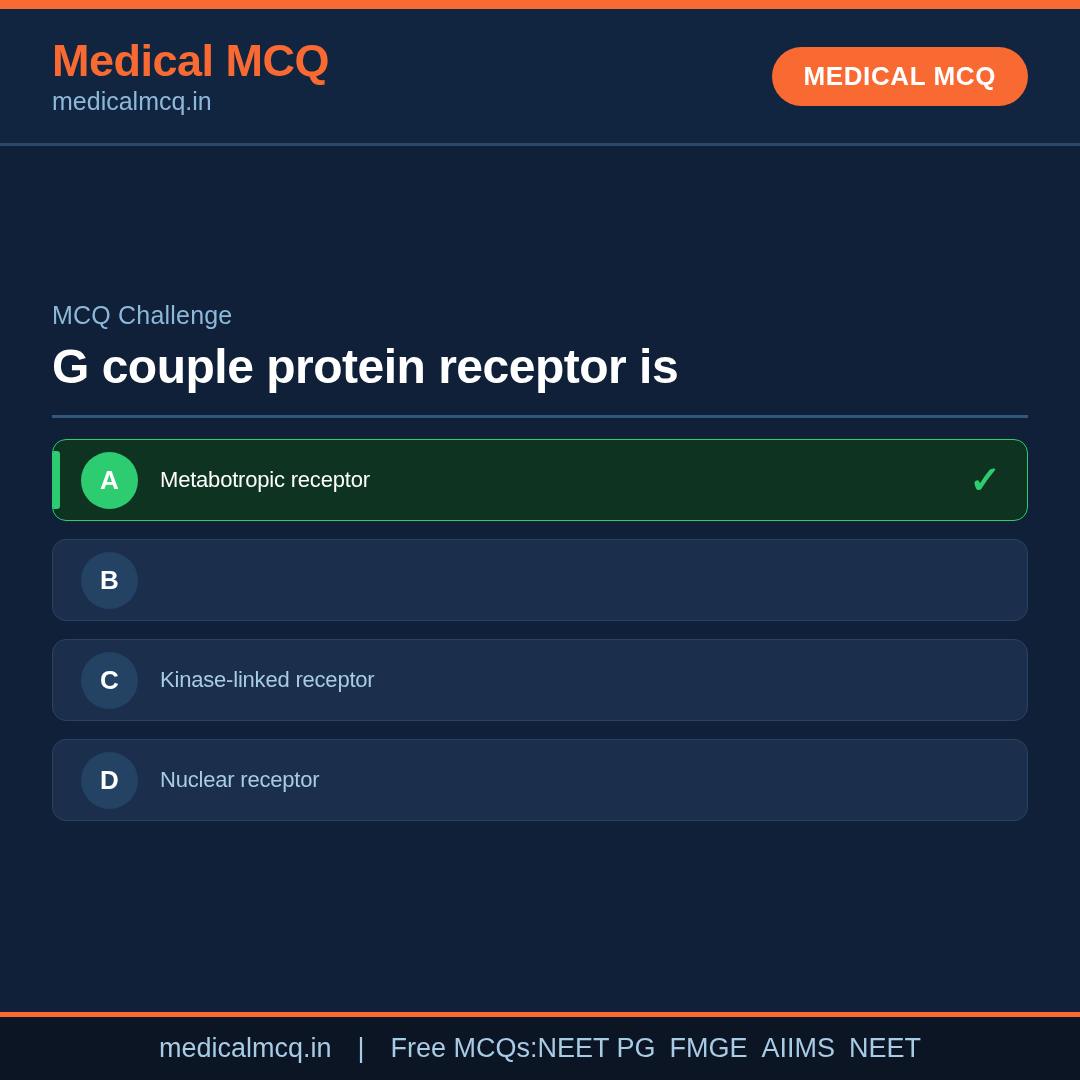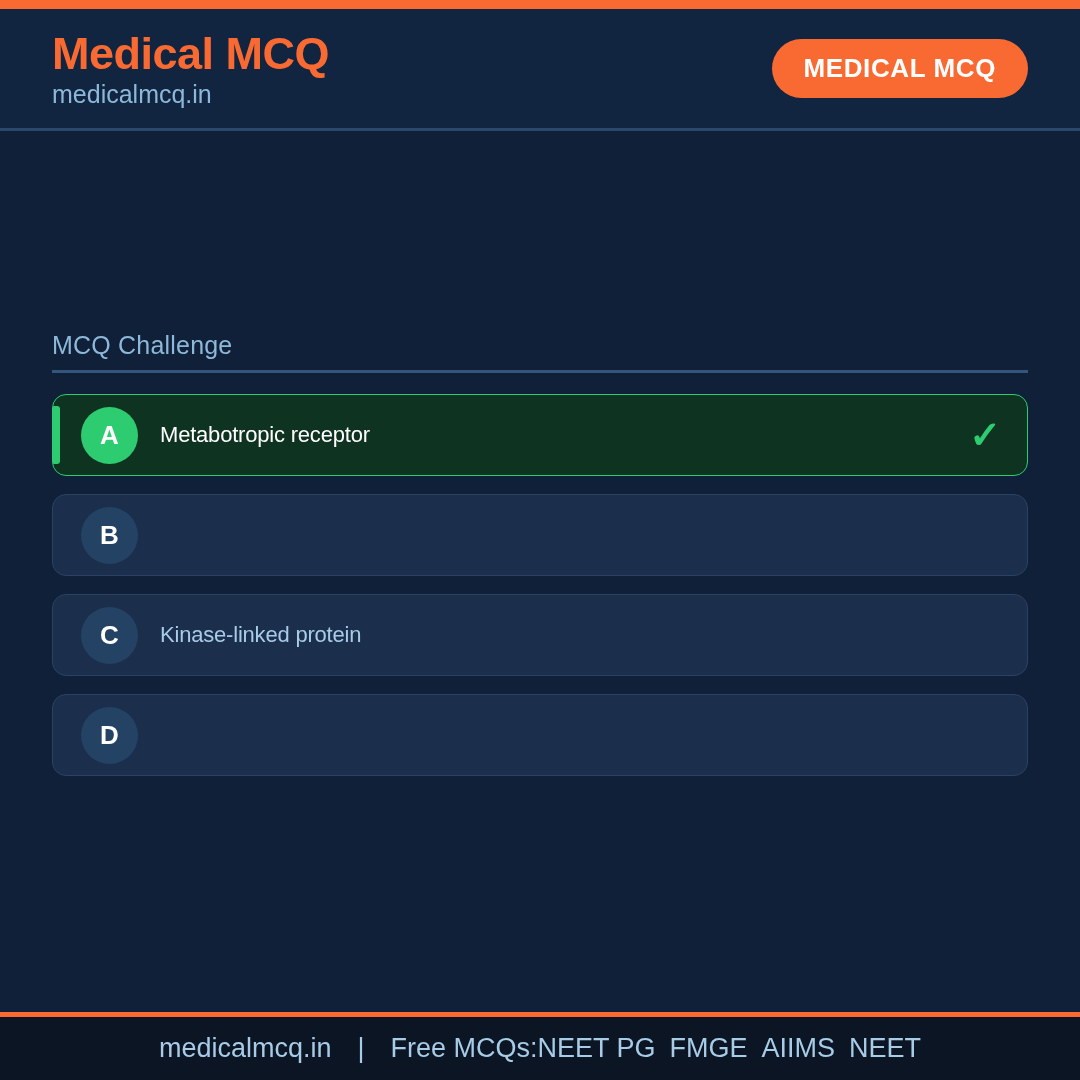--- a/index.html
+++ b/index.html
@@ -27,21 +27,21 @@
   .top-accent {
     height: 9px;
     width: 100%;
     background: #f96a33;
     flex: 0 0 auto;
   }
 
   
   .header {
     flex: 0 0 auto;
-    height: 122px;
+    height: 137px;
     background: #112540;
     border-bottom: 3px solid #29486b;
     box-sizing: border-box;
     display: flex;
     align-items: center;
     justify-content: space-between;
     padding: 0 52px;
     position: relative;
   }
   .brand {
@@ -219,47 +219,49 @@
     <div class="brand">
       <div class="brand-title">Medical MCQ</div>
       <div class="brand-sub">medicalmcq.in</div>
     </div>
     <div class="header-badge">MEDICAL MCQ</div>
   </div>
 
   <div class="main">
     <div class="q-block">
       <div class="eyebrow">MCQ Challenge</div>
+      <div class="question">G couple protein receptor is</div>
       <div class="divider"></div>
 
       <div class="options">
 
         <div class="option correct">
           <div class="accent-bar"></div>
           <div class="badge">A</div>
           <div class="opt-text">Metabotropic receptor</div>
           <div class="check">✓</div>
         </div>
 
         <div class="option">
 
           <div class="badge">B</div>
 
         </div>
 
         <div class="option">
 
           <div class="badge">C</div>
-          <div class="opt-text">Kinase-linked protein</div>
+          <div class="opt-text">Kinase-linked receptor</div>
 
         </div>
 
         <div class="option">
 
           <div class="badge">D</div>
+          <div class="opt-text">Nuclear receptor</div>
 
         </div>
 
       </div>
     </div>
   </div>
 
   <div class="footer">
     <div class="footer-inner">
       <span class="footer-site">medicalmcq.in</span>

